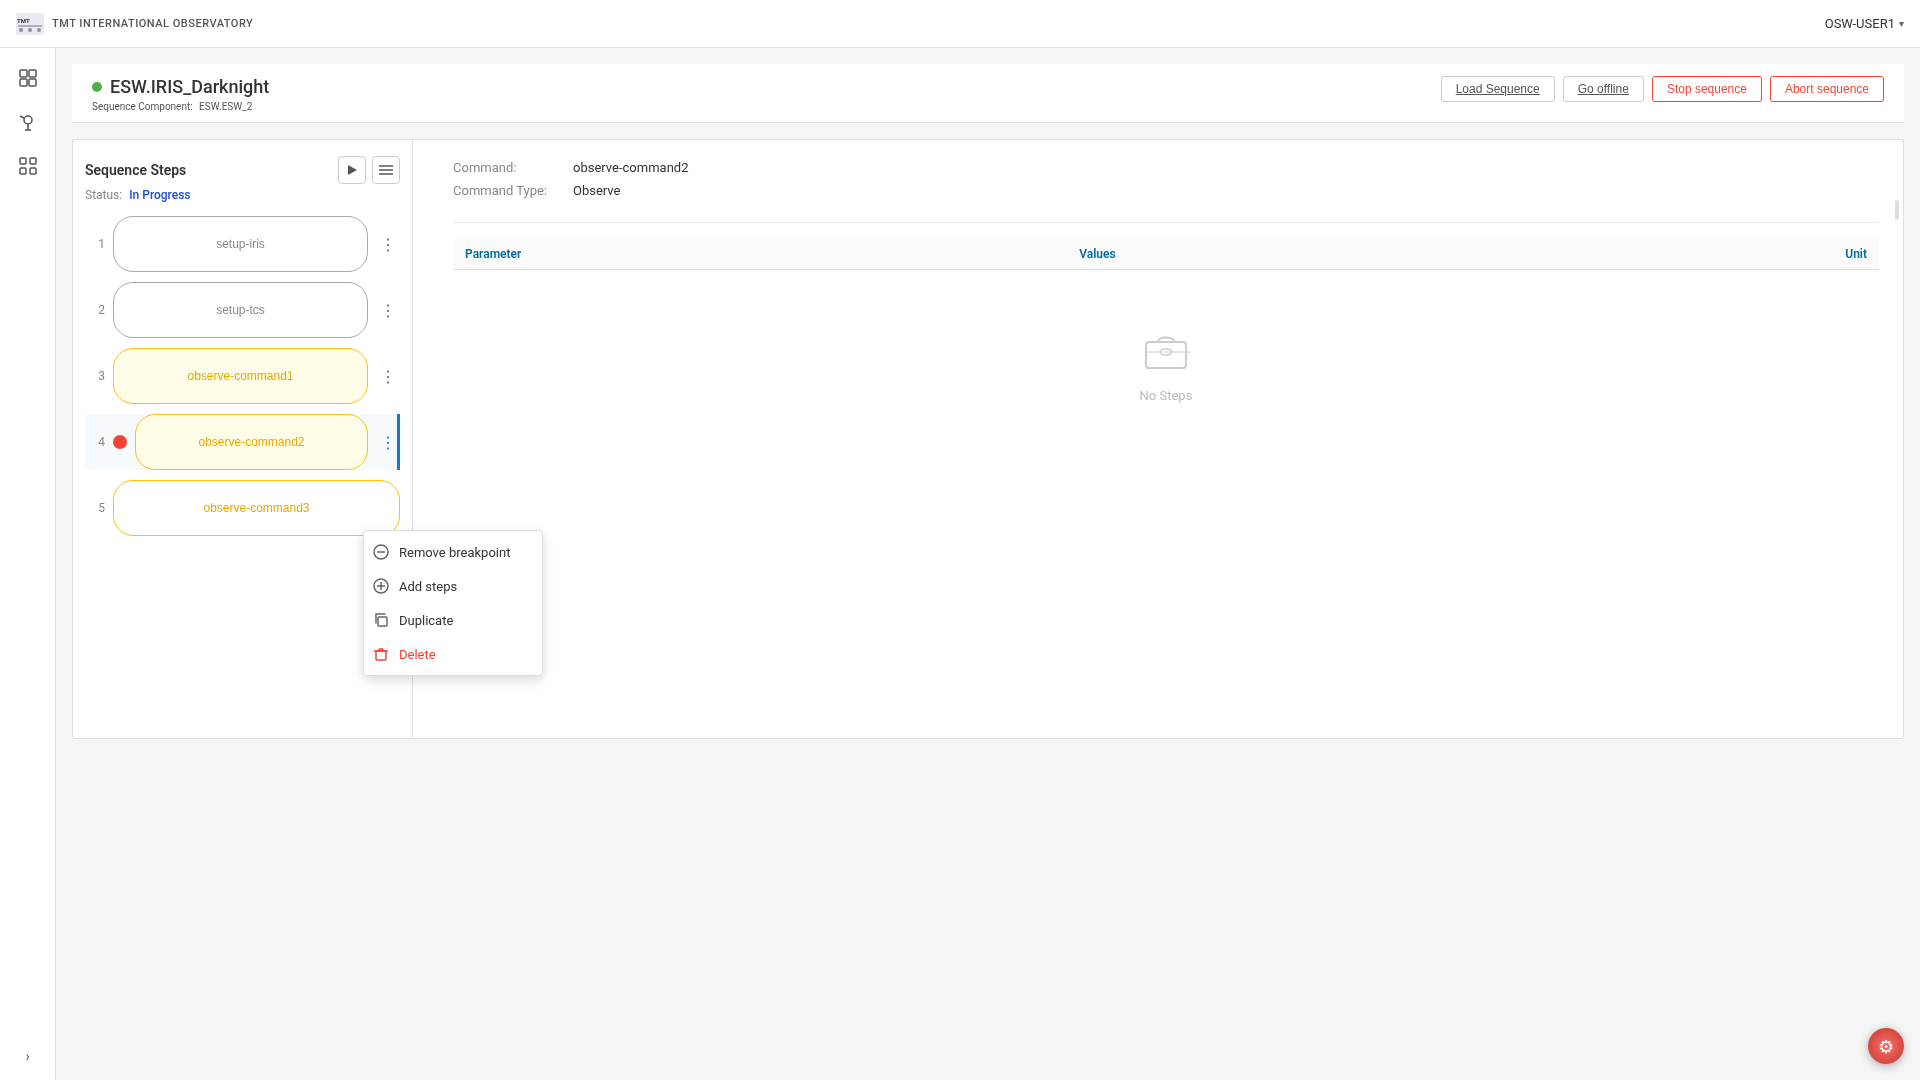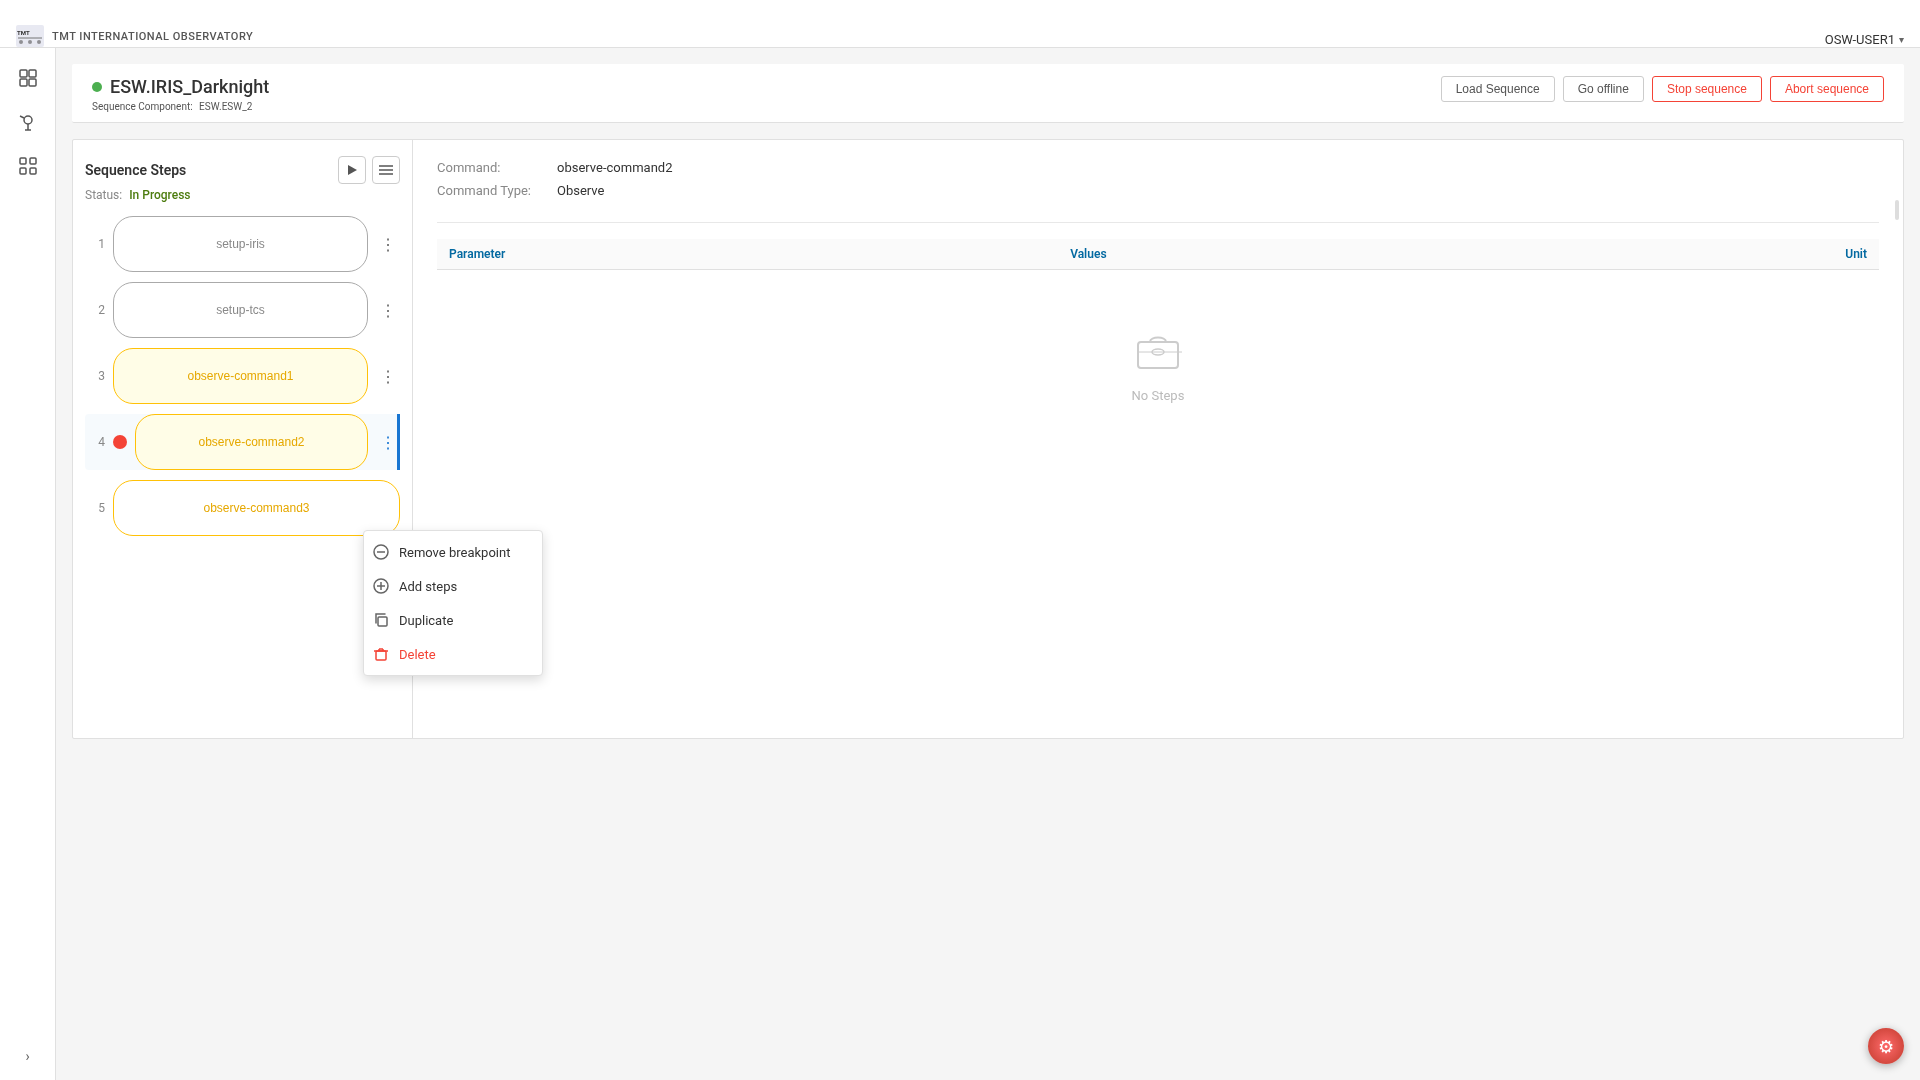--- a/index.html
+++ b/index.html
@@ -1,20 +1,20 @@
 <!DOCTYPE html>
 <html><head>
   <meta charset="utf-8">
   <style>
     * { box-sizing: border-box; margin: 0; padding: 0; }
     body { font-family: -apple-system, BlinkMacSystemFont, 'Segoe UI', Roboto, sans-serif; background: #f5f5f5; color: #333; font-size: 13px; overflow: hidden; }
 
     
     .top-header {
-      display: flex; align-items: flex-end; justify-content: space-between;
+      display: flex; align-items: center; justify-content: space-between;
       background: #fff; border-bottom: 1px solid #e0e0e0;
       height: 48px; padding: 0 16px; position: fixed; top: 0; left: 0; right: 0; z-index: 100;
     }
     .logo-area { display: flex; align-items: center; gap: 8px; }
     .logo-tmt-icon { display: inline-block; width: 28px; height: 22px; }
     .logo-text { font-size: 11px; letter-spacing: 0.5px; color: #555; font-weight: 500; }
     .user-area { display: flex; align-items: center; gap: 4px; font-size: 13px; color: #333; cursor: pointer; }
     .user-area .chevron { font-size: 10px; color: #666; }
 
     
@@ -45,49 +45,49 @@
       display: flex; align-items: flex-start; justify-content: space-between;
       margin-bottom: 16px; border-radius: 2px;
     }
     .seq-title { display: flex; align-items: center; gap: 8px; font-size: 18px; font-weight: 500; }
     .status-dot { width: 10px; height: 10px; border-radius: 50%; background: #4caf50; display: inline-block; }
     .seq-component { font-size: 10px; color: #888; margin-top: 4px; }
     .seq-component span { color: #555; }
     .seq-actions { display: flex; gap: 8px; align-items: center; }
     .btn-default {
       padding: 5px 14px; border: 1px solid #ccc; background: #fff; color: #555;
-      border-radius: 3px; cursor: pointer; font-size: 12px;
+      border-radius: 3px; cursor: pointer; font-size: 12px; text-decoration: underline;
     }
     .btn-danger-outline {
       padding: 5px 14px; border: 1px solid #f44336; background: #fff; color: #f44336;
       border-radius: 3px; cursor: pointer; font-size: 12px;
     }
     .btn-danger {
       padding: 5px 14px; border: 1px solid #f44336; background: #fff; color: #f44336;
       border-radius: 3px; cursor: pointer; font-size: 12px;
     }
 
     
     .seq-area {
-      display: flex; gap: 0; background: #fff; border-radius: 2px; border: 1px solid #e0e0e0; min-height: 600px;
+      display: flex; gap: 16px; background: #fff; border-radius: 2px; border: 1px solid #e0e0e0; min-height: 600px;
     }
 
     
     .steps-panel {
       width: 340px; min-width: 340px; border-right: 1px solid #e0e0e0; padding: 16px 12px; position: relative;
     }
     .steps-header { display: flex; align-items: center; justify-content: space-between; margin-bottom: 4px; }
     .steps-title { font-size: 14px; font-weight: 600; }
     .steps-controls { display: flex; gap: 6px; }
     .ctrl-btn {
       width: 28px; height: 28px; display: flex; align-items: center; justify-content: center;
       border: 1px solid #ccc; border-radius: 4px; cursor: pointer; color: #555; background: #fff; font-size: 13px;
     }
     .status-line { font-size: 12px; margin-bottom: 14px; color: #888; }
-    .status-in-progress { color: #4d7c0f; font-weight: 500; }
+    .status-in-progress { color: #1d4ed8; font-weight: 500; }
 
     
     .step-item {
       display: flex; align-items: center; gap: 8px; margin-bottom: 10px; position: relative;
     }
     .step-num { width: 20px; text-align: right; font-size: 12px; color: #888; flex-shrink: 0; }
     .step-btn {
       flex: 1; padding: 20px 12px; border-radius: 20px; border: 1.5px solid #ccc;
       background: #fff; font-size: 12px; cursor: pointer; text-align: center; color: #333;
       white-space: nowrap; overflow: hidden; text-overflow: ellipsis;

